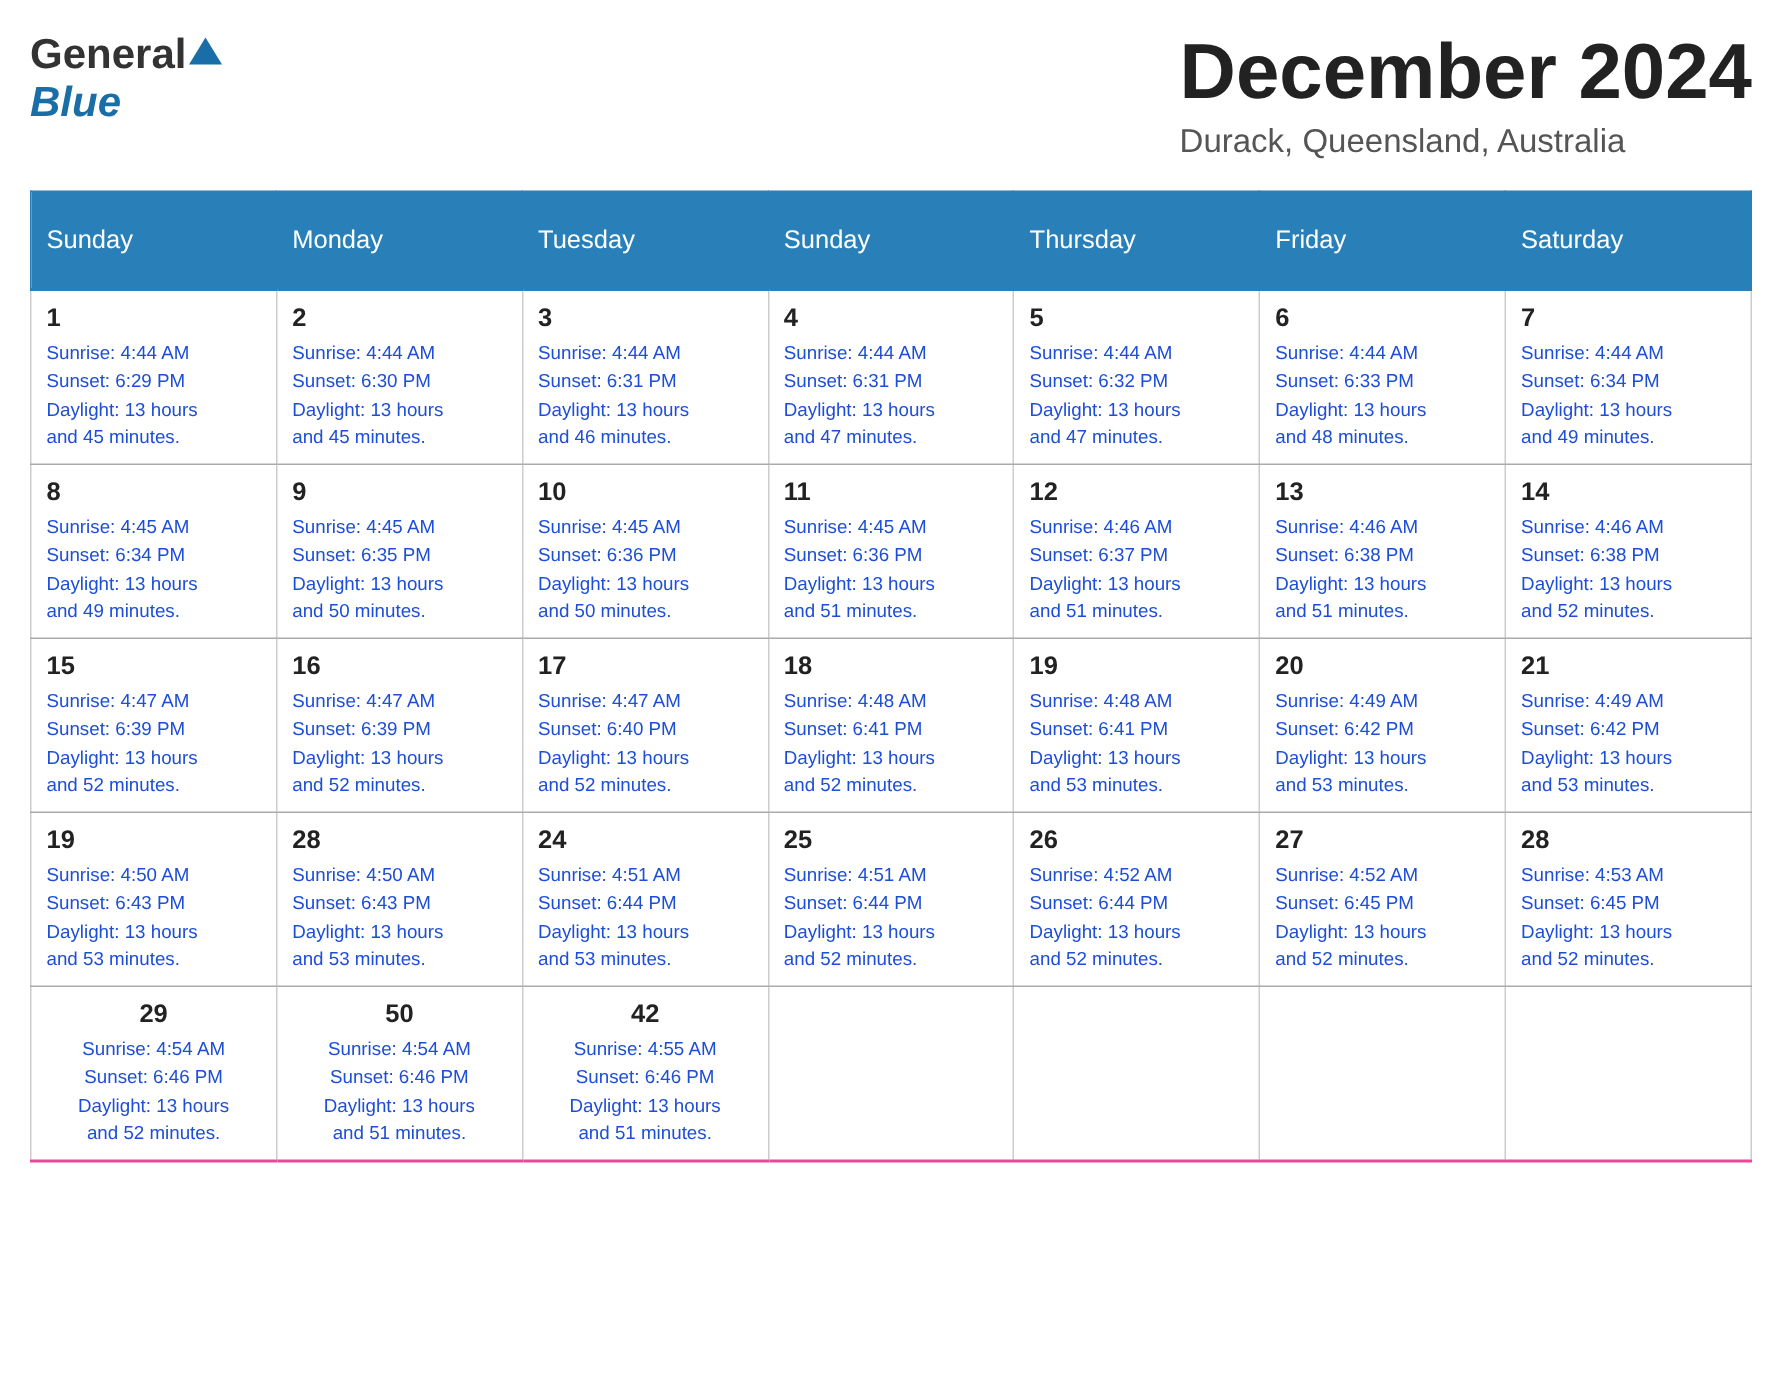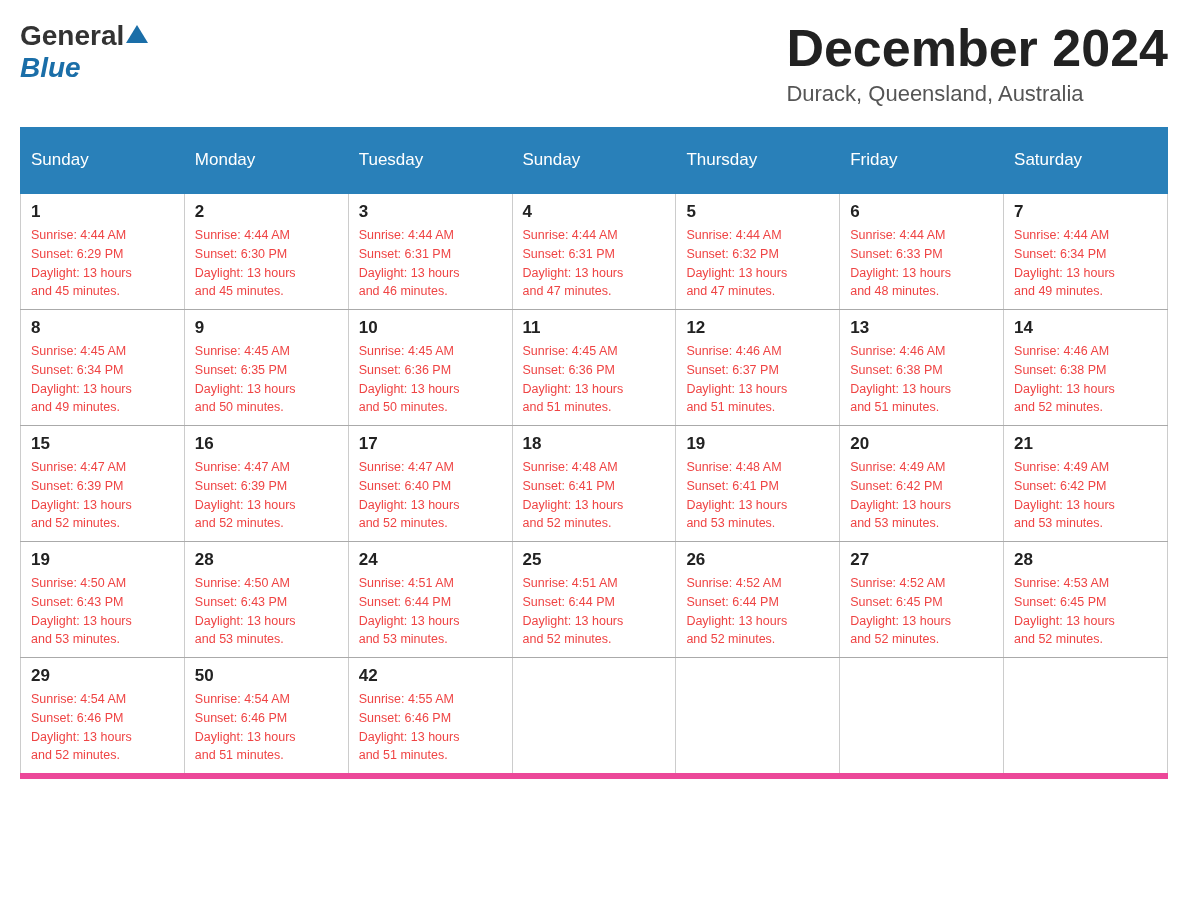--- a/index.html
+++ b/index.html
@@ -65,35 +65,36 @@
     tbody td {
       border: 1px solid #ccc;
       vertical-align: top;
       padding: 8px 10px;
       width: calc(100% / 7);
       font-size: 13px;
       color: #333;
       min-height: 110px;
     }
     tbody tr:last-child td {
-      border-bottom: 6px solid #ec4899;
+      border-bottom: 2px solid #ec4899;
+      text-align: center;
     }
     tbody tr:first-child td {
       border-top: 2px solid #2980b9;
     }
     .day-number {
       font-size: 17px;
       font-weight: bold;
       color: #222;
       display: block;
       margin-bottom: 4px;
     }
     .day-info {
       font-size: 12.5px;
-      color: #ef4444;
+      color: #1d4ed8;
       line-height: 1.5;
     }
     .empty-cell {
       background: #fff;
     }
     
     tbody tr td {
       border-top: 1px solid #aaa;
       border-bottom: 1px solid #aaa;
     }

